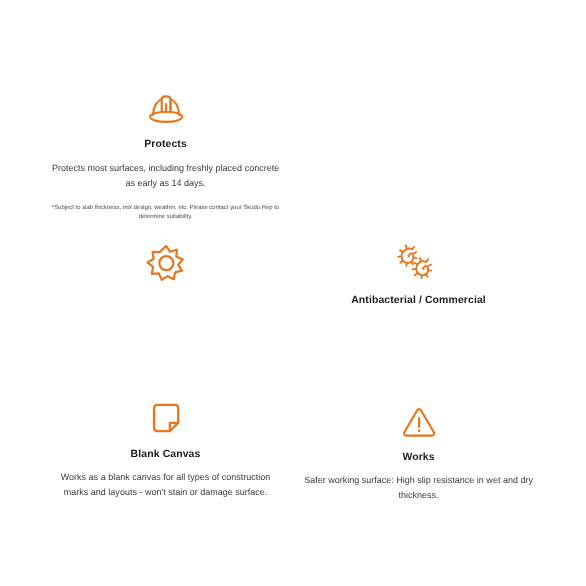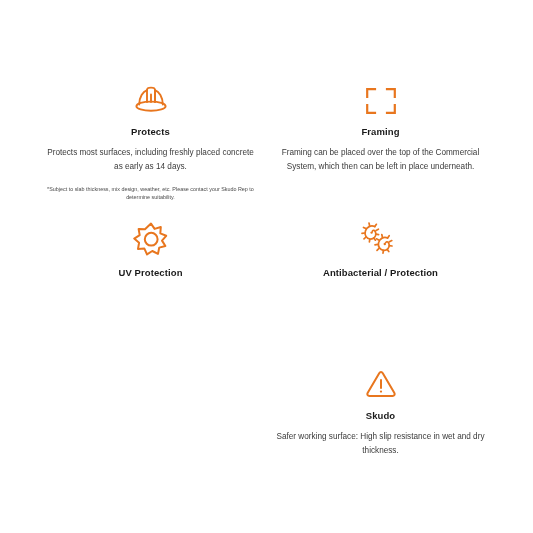--- a/index.html
+++ b/index.html
@@ -83,41 +83,28 @@
         <path d="M14.0 6.0 C14.0 4.6 15.3 3.6 18.0 3.6 C20.7 3.6 22.0 4.6 22.0 6.0 L22.0 17.9"></path>
         <path d="M18.0 10.5 L18.0 18.0"></path>
         <ellipse cx="18" cy="22.2" rx="14.6" ry="4.6"></ellipse>
       </svg>
     </div>
     <div class="feature-title">Protects</div>
     <div class="feature-desc">Protects most surfaces, including freshly placed concrete as early as 14 days.</div>
     <div class="feature-note">*Subject to slab thickness, mix design, weather, etc. Please contact your Skudo Rep to determine suitability.</div>
   </div>
 
-  <div class="feature-card col-right row1-right">
-    <div class="feature-icon">
-      <svg width="34" height="30" viewBox="0 0 34 30" fill="none" stroke="#E8761E" stroke-width="2.2" stroke-linecap="square" stroke-linejoin="miter">
-        <path d="M3.2 11.0 L3.2 3.2 L11.0 3.2"></path>
-        <path d="M23.0 3.2 L30.8 3.2 L30.8 11.0"></path>
-        <path d="M30.8 19.0 L30.8 26.8 L23.0 26.8"></path>
-        <path d="M11.0 26.8 L3.2 26.8 L3.2 19.0"></path>
-      </svg>
-    </div>
-    <div class="feature-title">Framing</div>
-    <div class="feature-desc">Framing can be placed over the top of the Commercial System, which then can be left in place underneath.</div>
-  </div>
 
   <div class="feature-card col-left row2-left">
     <div class="feature-icon">
       <svg width="38" height="36" viewBox="0 0 38 36" fill="none" stroke="#E8761E" stroke-width="2" stroke-linecap="round" stroke-linejoin="round">
         <path d="M19 2.6 L22.6 7.9 L28.8 6.0 L28.3 12.4 L34.2 14.8 L30.0 19.6 L33.4 25.0 L27.2 26.6 L26.0 32.9 L20.3 30.0 L15.0 33.4 L12.4 27.6 L6.0 28.0 L7.1 21.7 L2.2 17.6 L7.7 14.2 L6.6 7.9 L13.0 8.2 Z"></path>
         <circle cx="19.2" cy="18.2" r="6.4"></circle>
       </svg>
     </div>
-    <div class="feature-title">UV Protection</div>
   </div>
 
   <div class="feature-card col-right row2-right">
     <div class="feature-icon">
       <svg width="40" height="36" viewBox="0 0 40 36" fill="none" stroke="#E8761E" stroke-width="1.7" stroke-linecap="round" stroke-linejoin="round">
 
         <path d="M13.8 5.6 C10.0 3.8 5.6 6.0 4.4 10.0 C3.2 14.0 5.4 17.6 9.0 18.0 C12.6 18.4 15.0 15.8 14.8 12.6 C14.6 9.6 12.4 8.2 11.4 10.2"></path>
         <circle cx="10.6" cy="11.6" r="1.2" fill="#E8761E" stroke="none"></circle>
         <path d="M13.8 5.6 L15.4 3.3"></path>
         <path d="M8.6 4.6 L8.0 2.0"></path>
@@ -135,29 +122,39 @@
         <path d="M21.4 16.1 L20.8 13.5"></path>
         <path d="M17.8 19.0 L15.4 17.8"></path>
         <path d="M16.6 23.4 L14.0 23.8"></path>
         <path d="M18.0 27.4 L16.0 29.3"></path>
         <path d="M22.4 29.4 L22.0 32.1"></path>
         <path d="M26.2 28.4 L27.8 30.6"></path>
         <path d="M28.4 24.6 L31.0 25.0"></path>
         <path d="M28.4 20.8 L30.8 19.6"></path>
       </svg>
     </div>
-    <div class="feature-title">Antibacterial / Protection</div>
+    <div class="feature-title">Antibacterial / Commercial</div>
   </div>
 
+  <div class="feature-card col-left row3-left">
+    <div class="feature-icon">
+      <svg width="32" height="32" viewBox="0 0 32 32" fill="none" stroke="#E8761E" stroke-width="2.1" stroke-linecap="round" stroke-linejoin="round">
+        <path d="M5.0 6.0 C5.0 4.3 6.3 3.0 8.0 3.0 L24.0 3.0 C25.7 3.0 27.0 4.3 27.0 6.0 L27.0 19.4 L19.4 27.0 L8.0 27.0 C6.3 27.0 5.0 25.7 5.0 24.0 Z"></path>
+        <path d="M27.0 19.4 L19.4 19.4 L19.4 27.0"></path>
+      </svg>
+    </div>
+    <div class="feature-title">Blank Canvas</div>
+    <div class="feature-desc">Works as a blank canvas for all types of construction marks and layouts - won't stain or damage surface.</div>
+  </div>
 
   <div class="feature-card col-right row3-right">
     <div class="feature-icon">
       <svg width="36" height="32" viewBox="0 0 36 32" fill="none" stroke="#E8761E" stroke-width="2" stroke-linecap="round" stroke-linejoin="round">
         <path d="M18 4.0 C18.8 4.0 19.4 4.5 19.8 5.2 L31.4 25.0 C32.2 26.4 31.3 28.0 29.6 28.0 L6.4 28.0 C4.7 28.0 3.8 26.4 4.6 25.0 L16.2 5.2 C16.6 4.5 17.2 4.0 18 4.0 Z"></path>
         <path d="M18 12.0 L18 20.0"></path>
         <circle cx="18" cy="23.6" r="1.15" fill="#E8761E" stroke="none"></circle>
       </svg>
     </div>
-    <div class="feature-title">Skudo</div>
+    <div class="feature-title">Works</div>
     <div class="feature-desc">Safer working surface: High slip resistance in wet and dry thickness.</div>
   </div>
 
 </div>
 
 </body></html>

